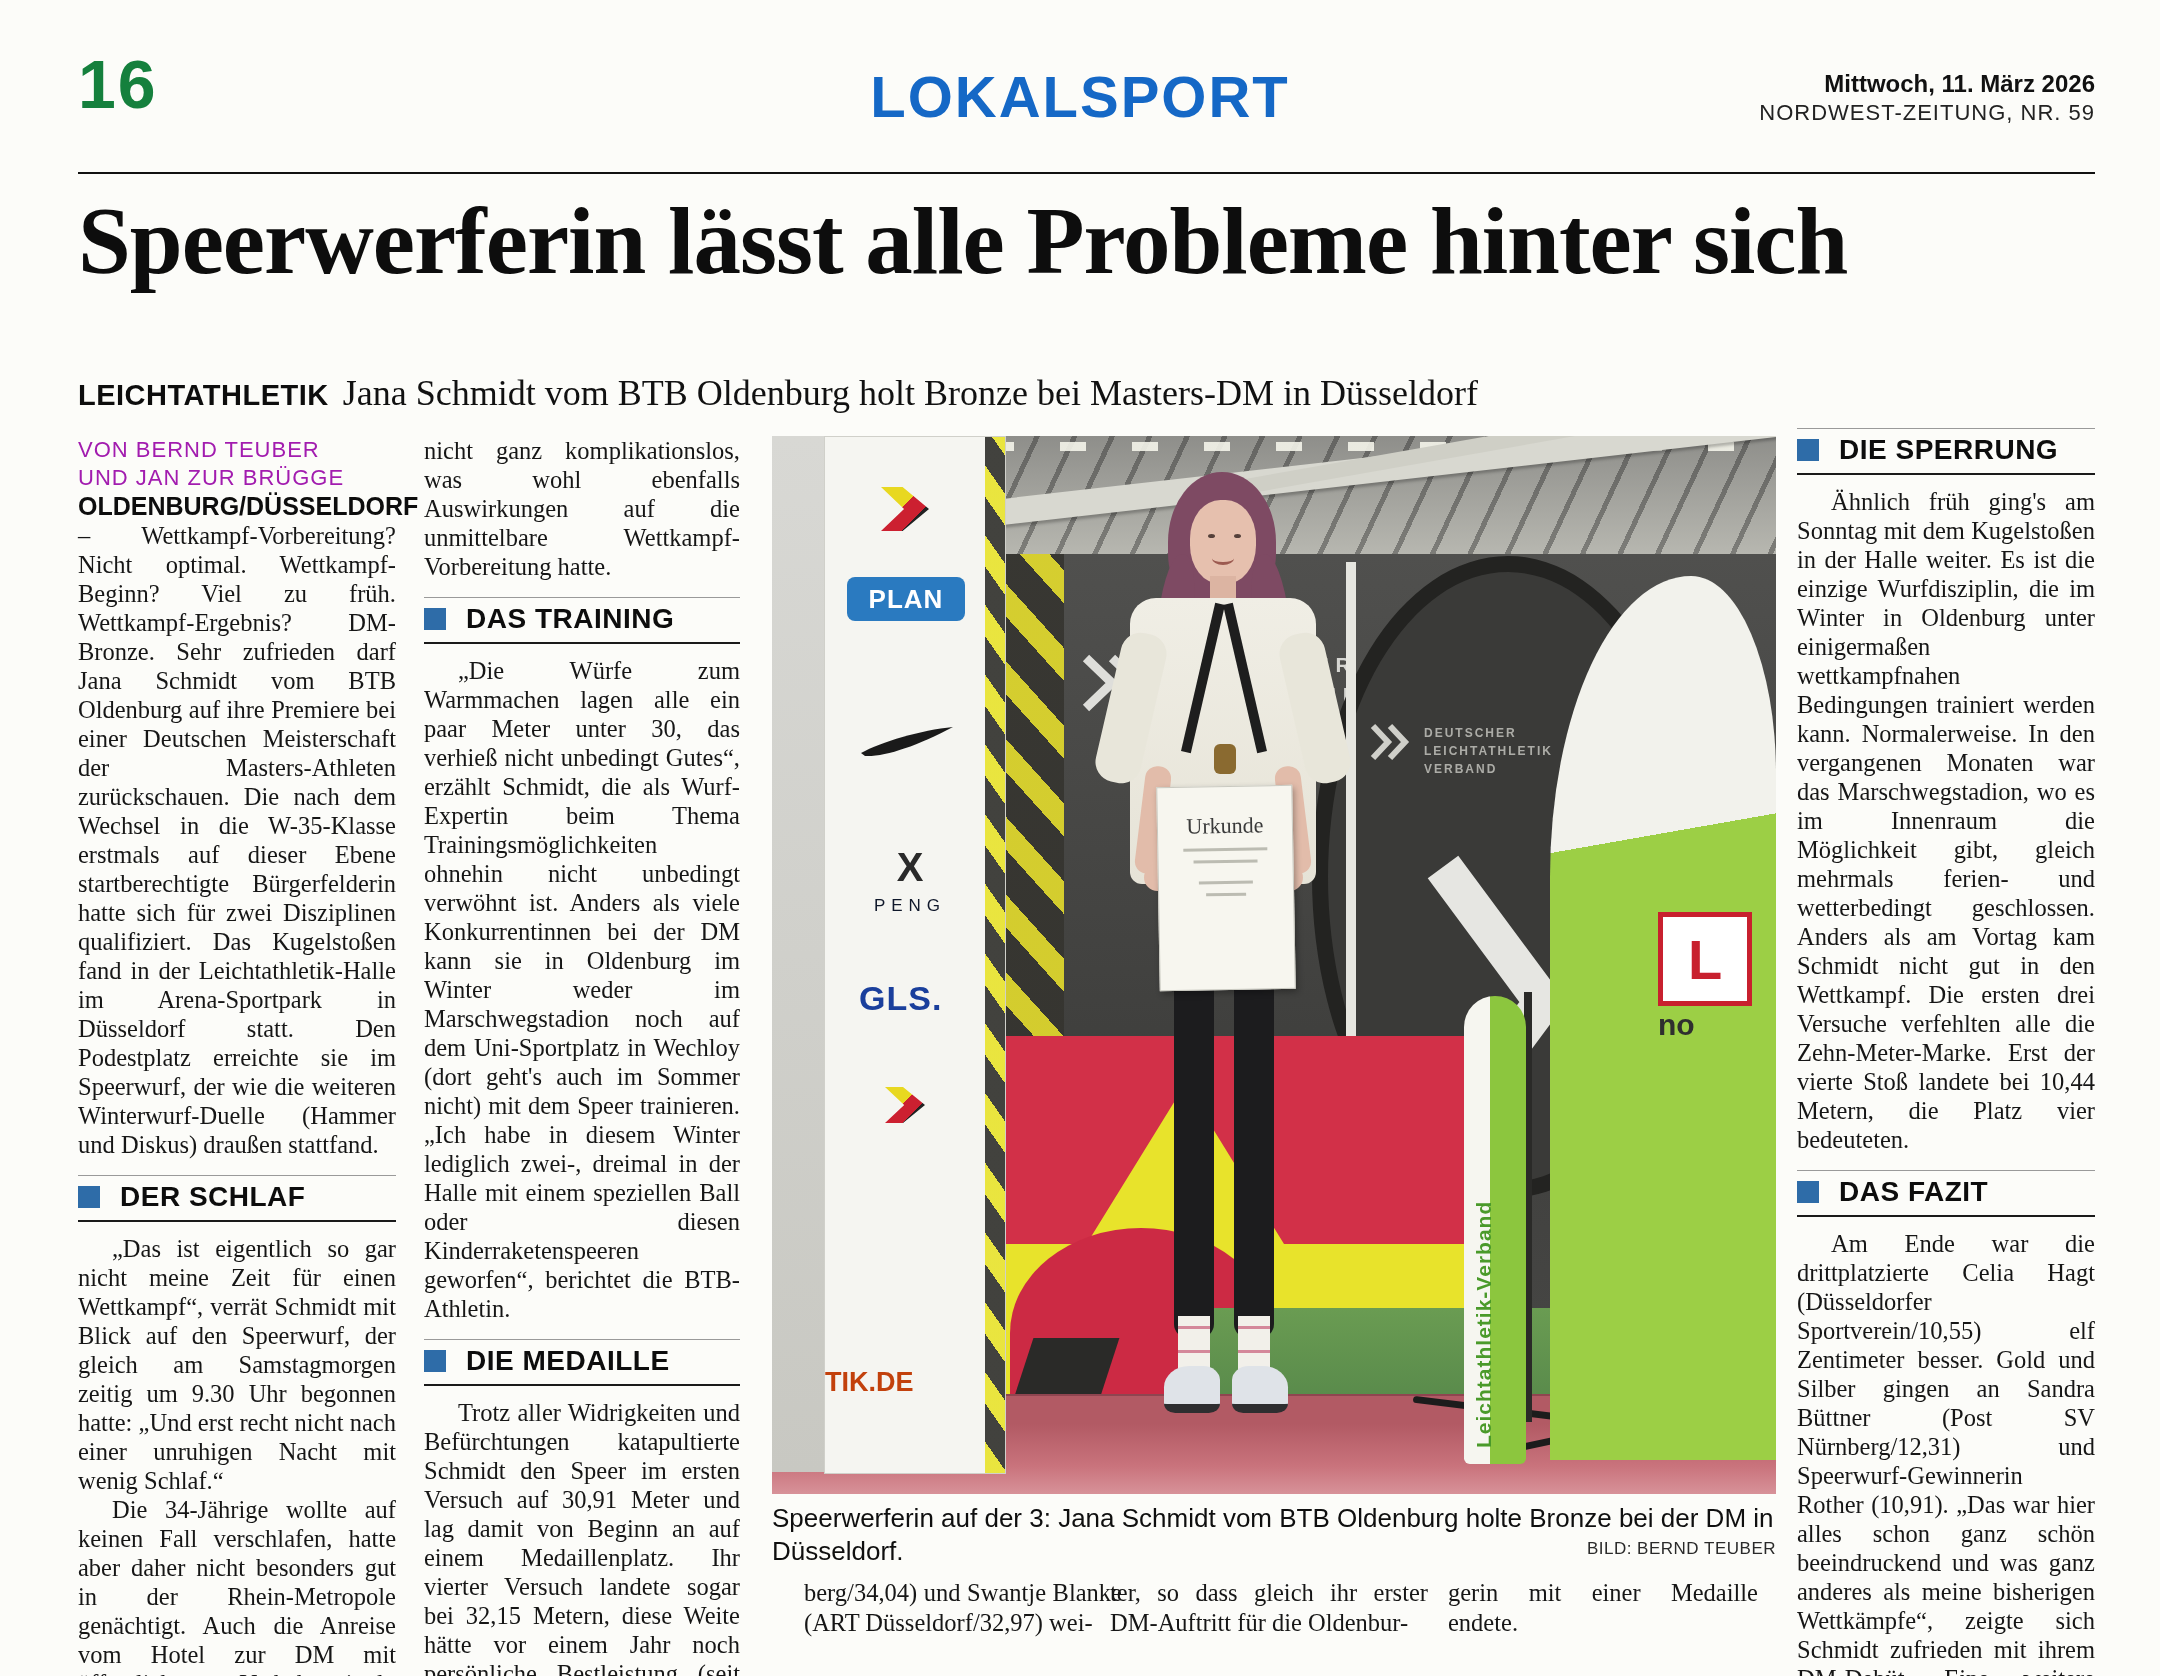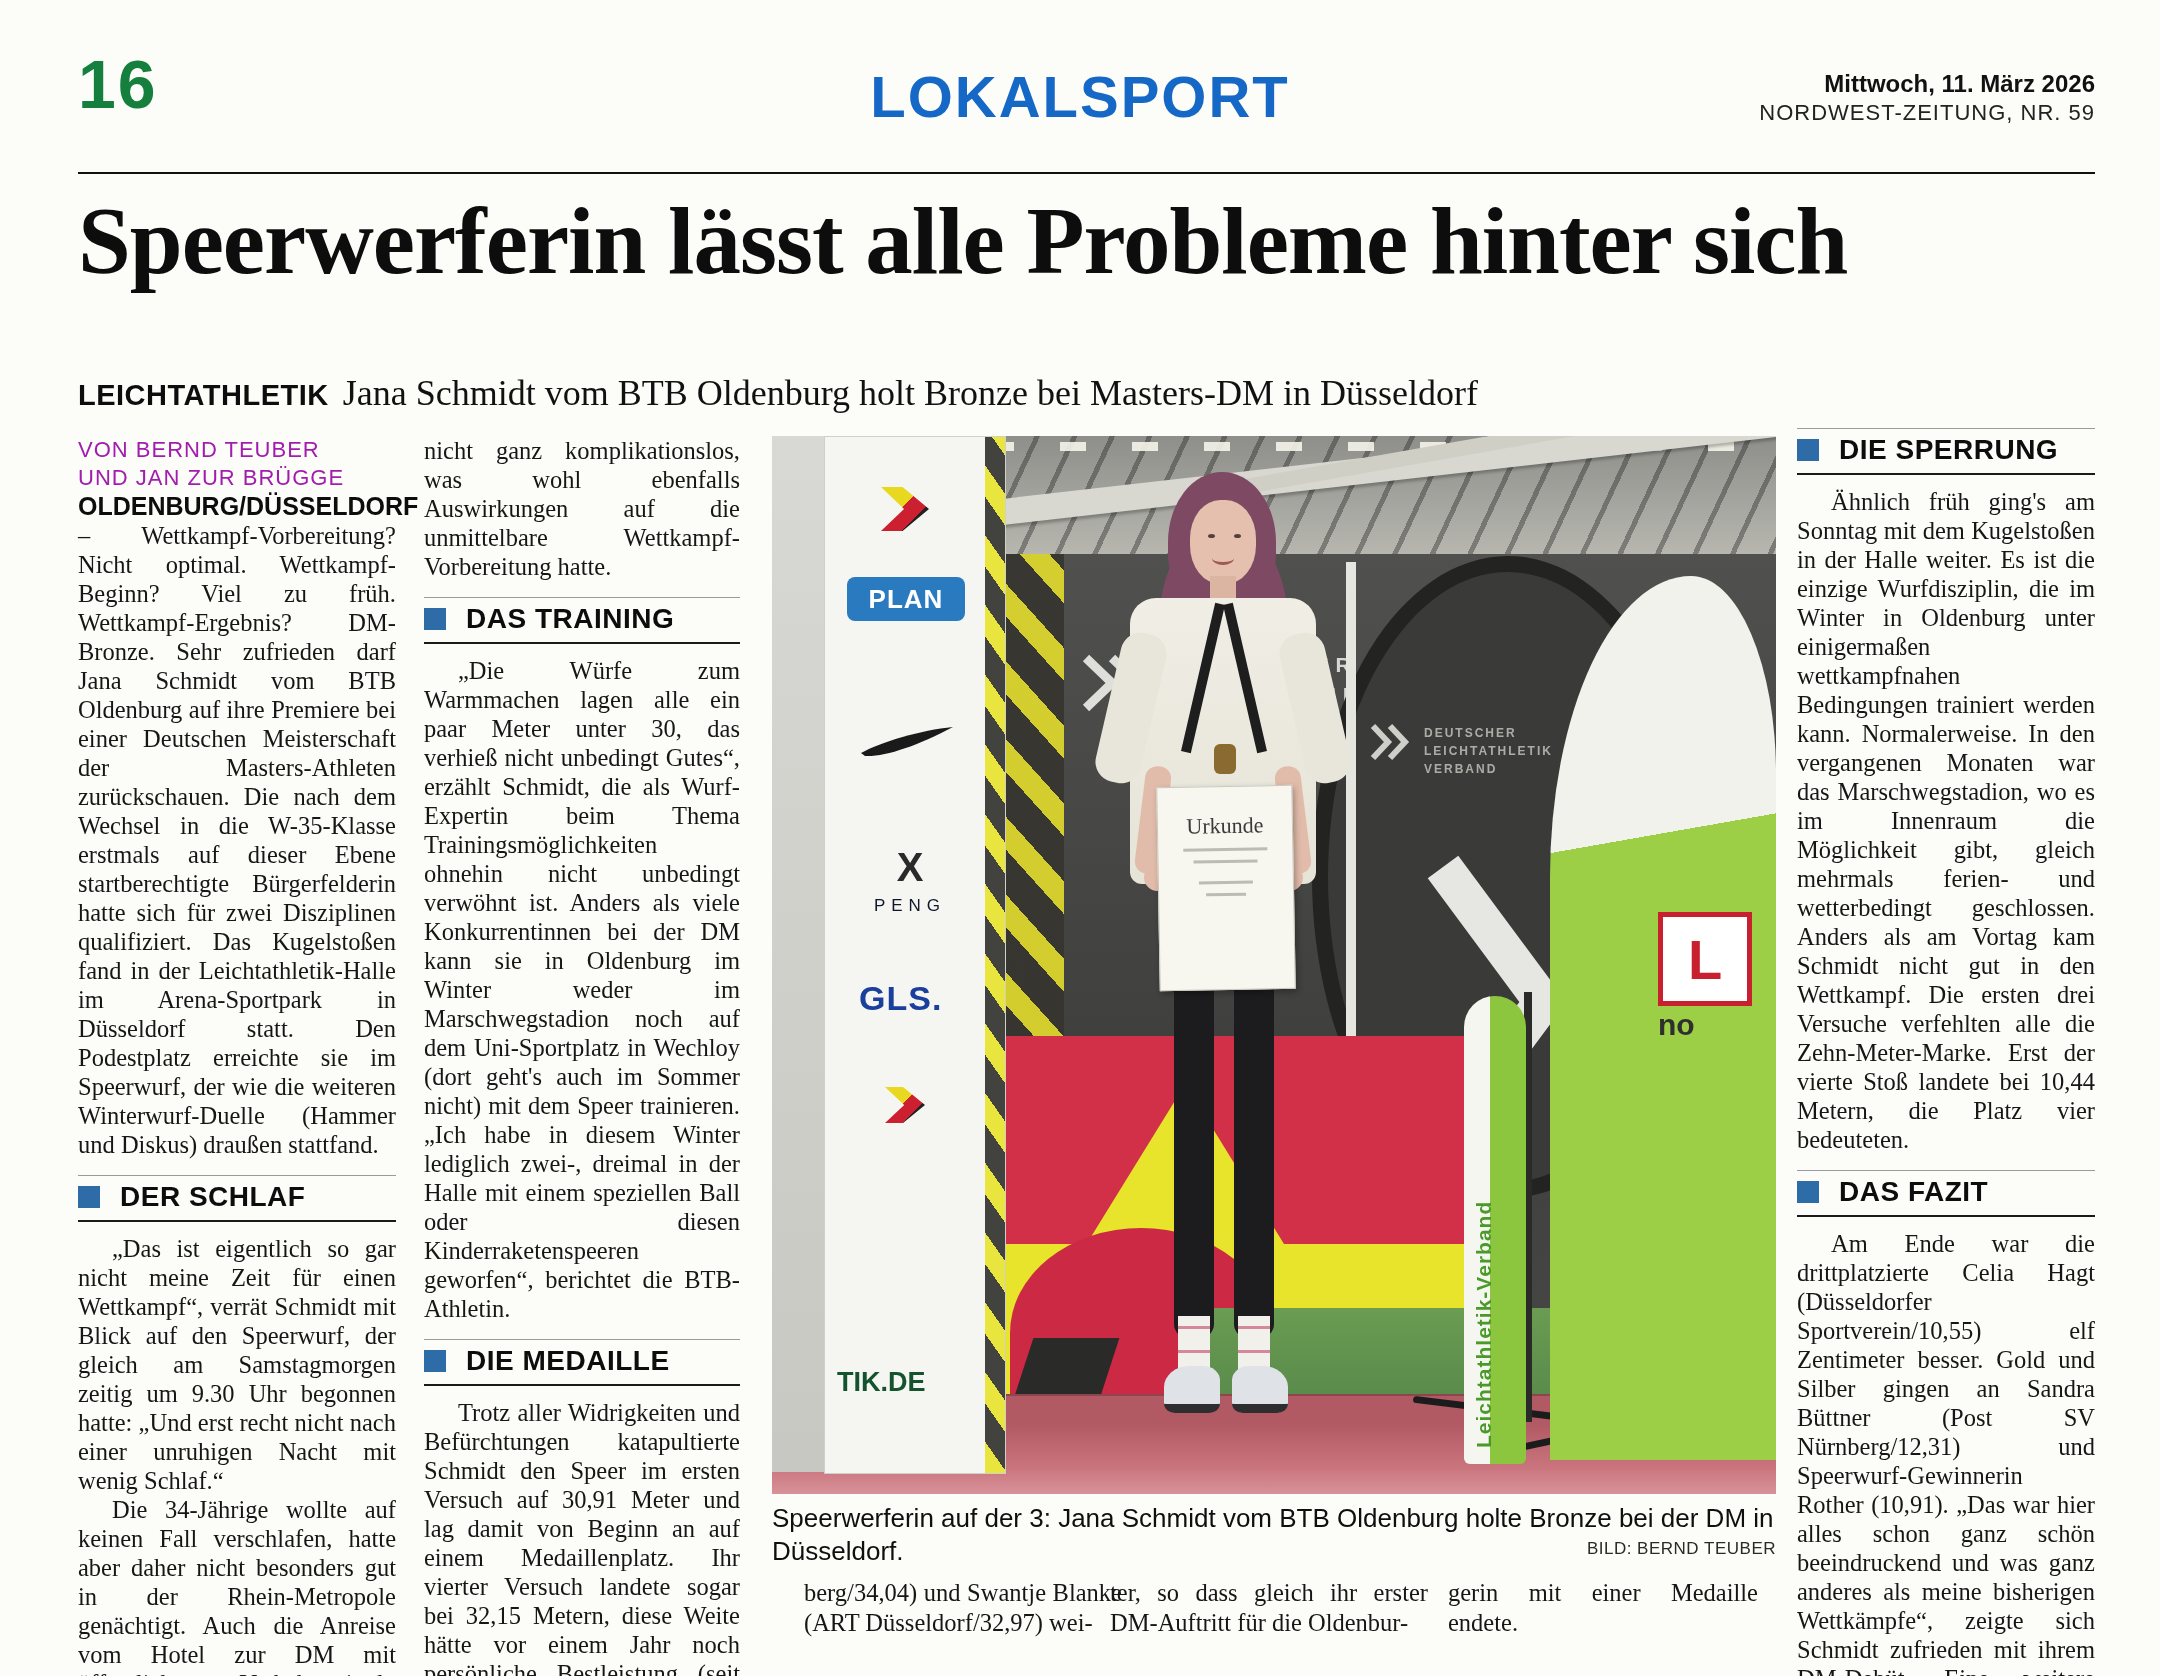--- a/index.html
+++ b/index.html
@@ -178,21 +178,21 @@
       <svg width="96" height="34" viewBox="0 0 96 34">
           <path d="M2 26 C22 15, 62 3, 94 0 C58 19, 26 30, 6 29 Z" fill="#1a1a1a"></path>
         </svg>
     </div>
     <div class="abs" style="left:30px;top:408px;text-align:center;width:110px;">
       <div style="font:bold 40px 'Liberation Sans',sans-serif;color:#2a2a2a;">X</div>
       <div style="font:400 17px 'Liberation Sans',sans-serif;color:#0f172a;letter-spacing:6px;margin-top:6px;">PENG</div>
     </div>
     <div class="abs" style="left:34px;top:542px;font:bold 34px 'Liberation Sans',sans-serif;color:#1a3f9c;letter-spacing:1px;">GLS.</div>
     <div class="abs" style="left:60px;top:650px;width:40px;height:36px;background:linear-gradient(135deg,#e8d820 45%,#cc2030 45% 70%,#222 70%);clip-path:polygon(0 0,45% 0,100% 50%,45% 100%,0 100%,48% 50%);"></div>
-    <div class="abs" style="left:12px;top:930px;font:bold 27px 'Liberation Sans',sans-serif;color:#14532d;text-align:center;">TIK.DE</div>
+    <div class="abs" style="left:0;top:930px;font:bold 27px 'Liberation Sans',sans-serif;color:#c2410c;text-align:center;">TIK.DE</div>
   </div>
 
   <div class="abs" style="left:0;top:0;width:1212px;height:1058px;text-decoration:underline;">
     <div class="abs" style="left:396px;top:36px;width:108px;height:140px;background:#7e4a63;border-radius:50% 50% 42% 42%;"></div>
     <div class="abs" style="left:386px;top:118px;width:34px;height:134px;background:#7e4a63;border-radius:45%;transform:rotate(7deg);"></div>
     <div class="abs" style="left:482px;top:118px;width:36px;height:144px;background:#7e4a63;border-radius:45%;transform:rotate(-7deg);"></div>
     <div class="abs" style="left:418px;top:64px;width:66px;height:84px;background:#e6c0ae;border-radius:46%;"></div>
     <div class="abs" style="left:436px;top:98px;width:7px;height:4px;background:#55403a;border-radius:50%;"></div>
     <div class="abs" style="left:462px;top:98px;width:7px;height:4px;background:#55403a;border-radius:50%;"></div>
     <div class="abs" style="left:440px;top:116px;width:22px;height:10px;border-bottom:3px solid #9c5a50;border-radius:50%;"></div>

